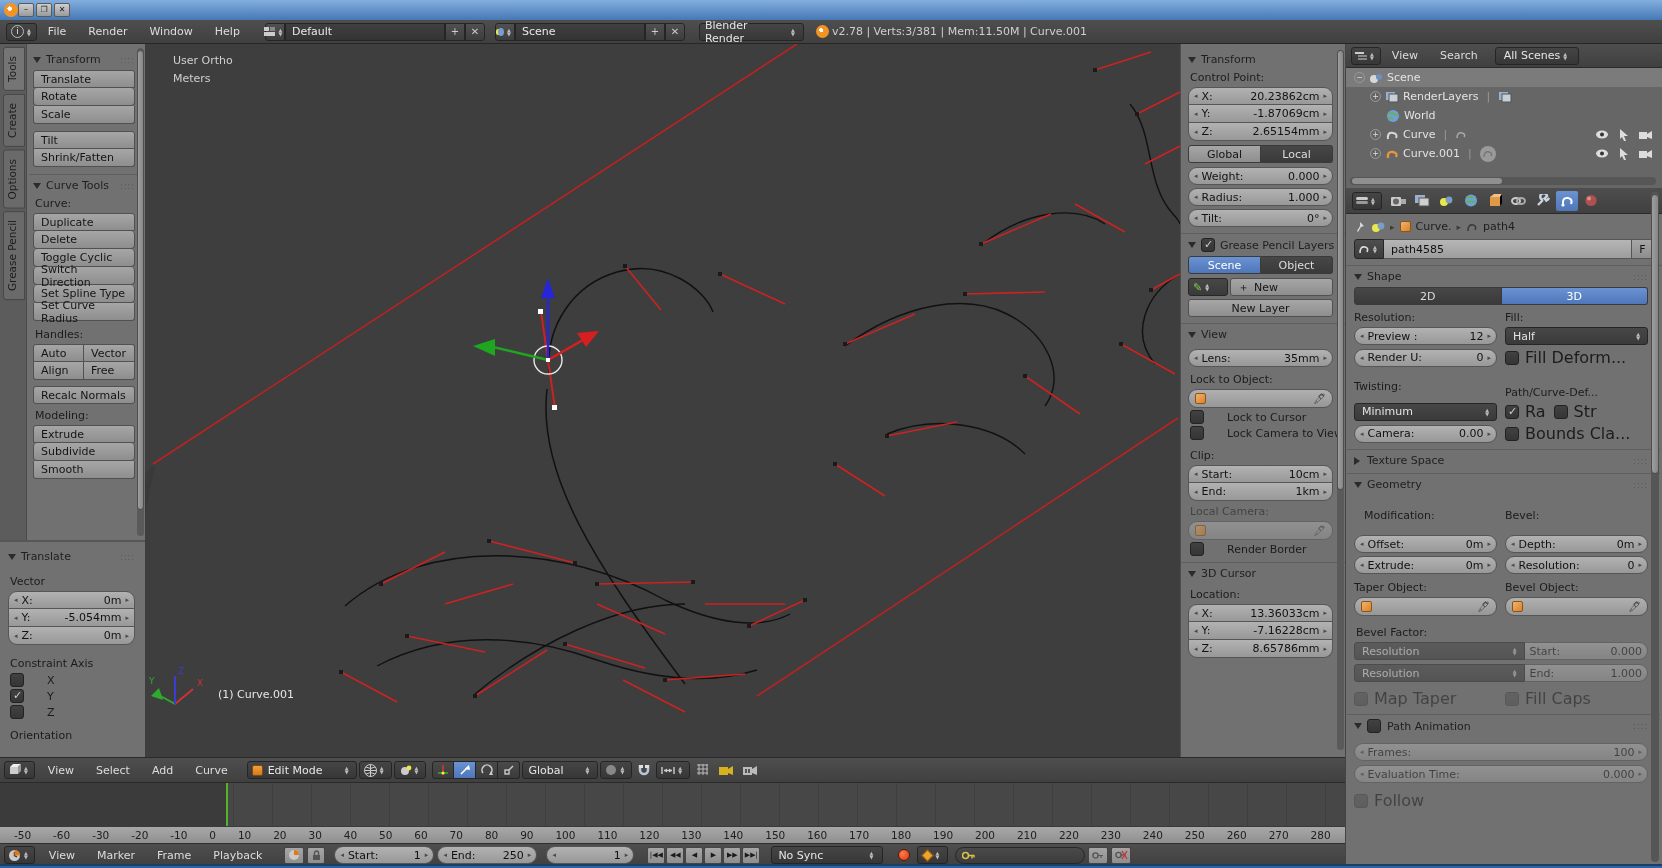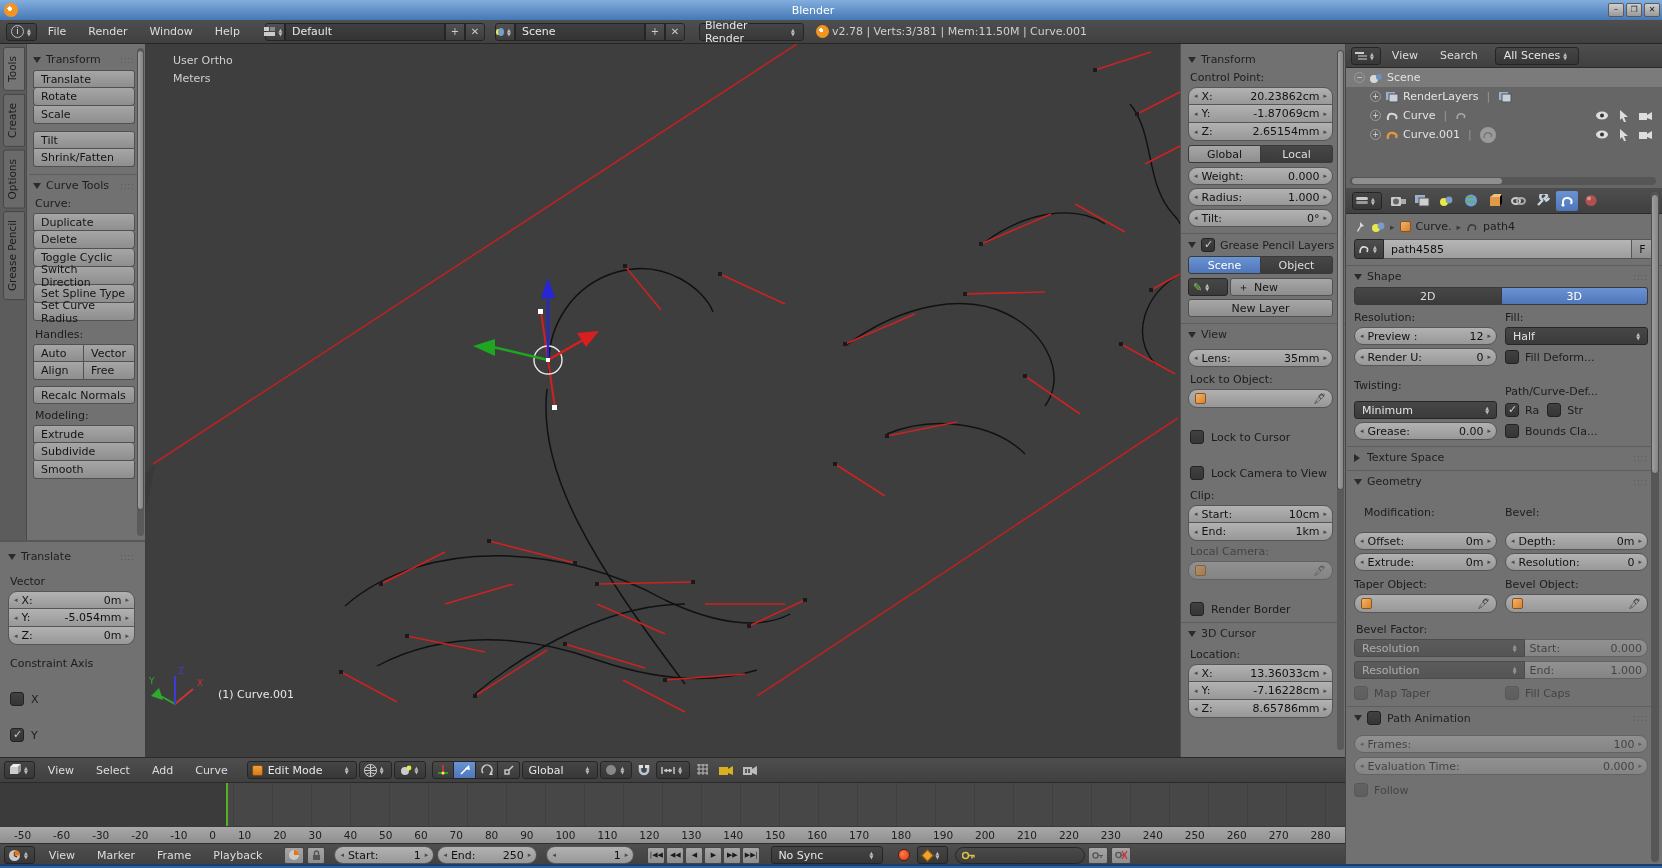--- a/index.html
+++ b/index.html
@@ -49,21 +49,21 @@
 .vthumb{position:absolute;background:linear-gradient(90deg,#9e9e9e,#868686);border-radius:4px;border:1px solid #4e4e4e}
 
 #redo{left:0;top:540px;width:145px;height:217px;background:#717171;border-top:2px solid #575757;padding:4px 10px 0 8px;font-size:11px;color:#1c1c1c;overflow:hidden}
 .pill{display:flex;align-items:center;height:18px;background:linear-gradient(#b2b2b2,#989898);border:1px solid #565656;color:#121212;font-size:11px;padding:0 3px;border-radius:9px;position:relative}
 .pill .la{font-size:7px;color:#4a4a4a;margin:0 2px}
 .pill .lab{margin-left:2px}
 .pill .val{flex:1;text-align:right;margin-right:2px}
 .pgroup .pill{border-radius:0;border-top-width:0}
 .pgroup .pill:first-child{border-radius:9px 9px 0 0;border-top-width:1px}
 .pgroup .pill:last-child{border-radius:0 0 9px 9px}
-.cbrow{display:flex;align-items:center;margin:22px 0 0 2px;gap:7px}
+.cbrow{display:flex;align-items:center;margin:2px 0 0 2px;gap:23px}
 .cb{width:14px;height:14px;border-radius:3px;background:linear-gradient(#414141,#353535);border:1px solid #222;flex:0 0 auto;position:relative}
 .cb.on::after{content:"✓";position:absolute;left:2px;top:-1px;color:#cfcfcf;font-size:11px}
 .cb.dim{opacity:.55}
 .dimtxt{opacity:.55}
 
 #viewport{left:145px;top:44px;width:1035px;height:713px;background:#3e3e3e;overflow:hidden}
 #viewport .ovl{position:absolute;color:#d0d0d0;font-size:11px}
 
 #npanel{left:1180px;top:44px;width:165px;height:713px;background:#717171;border-left:1px solid #4e4e4e;padding:5px 12px 0 7px;font-size:11px;color:#1c1c1c;overflow:hidden}
 .seg{display:flex;height:18px;margin:4px 0}
@@ -95,21 +95,21 @@
 .bcrumb{display:flex;align-items:center;gap:5px;padding:6px 8px;color:#1e1e1e}
 .bcrumb .sep{color:#3c3c3c;font-size:9px}
 .idrow{display:flex;align-items:center;padding:0 8px 4px 8px;gap:0}
 .idrow .iconbox{width:30px;height:20px;background:linear-gradient(#4e4e4e,#3c3c3c);border:1px solid #262626;border-radius:3px 0 0 3px;display:flex;align-items:center;justify-content:center;color:#ddd}
 .idrow .txt{flex:1;height:20px;background:linear-gradient(#b6b6b6,#9d9d9d);border:1px solid #565656;border-left:none;display:flex;align-items:center;padding-left:7px;color:#111}
 .idrow .fbtn{width:22px;height:20px;background:linear-gradient(#a6a6a6,#8e8e8e);border:1px solid #565656;border-left:none;border-radius:0 3px 3px 0;display:flex;align-items:center;justify-content:center;color:#151515}
 .pbody{padding:0 14px 0 8px}
 .cols{display:grid;grid-template-columns:1fr 1fr;column-gap:8px;row-gap:3px;align-items:center}
 .ddrop{display:flex;align-items:center;height:18px;background:linear-gradient(#474747,#3a3a3a);border:1px solid #262626;border-radius:3px;color:#e4e4e4;padding:0 4px}
 .ddrop .t{flex:1;padding-left:3px}
-.cbl{display:flex;align-items:center;gap:6px;font-size:11px}
+.cbl{display:flex;align-items:center;gap:6px;font-size:16px}
 .factor{display:flex;height:19px}
 .factor .ddrop{flex:0 0 58%;border-radius:3px 0 0 3px}
 .factor .pill{flex:1;border-radius:0 9px 9px 0;border-left-width:0}
 
 #v3dhdr{left:0;top:757px;width:1345px;height:26px;background:linear-gradient(#4e4e4e,#404040);border-top:1px solid #2a2a2a;border-bottom:1px solid #2a2a2a;display:flex;align-items:center;color:#d8d8d8;font-size:11px;gap:2px;padding-left:4px}
 .hico{height:18px;display:flex;align-items:center;padding:0 4px}
 .mseg{display:flex;height:18px}
 .mseg>div{width:22px;display:flex;align-items:center;justify-content:center;background:linear-gradient(#4a4a4a,#3b3b3b);border:1px solid #252525;border-left-width:0}
 .mseg>div:first-child{border-left-width:1px;border-radius:3px 0 0 3px}
 .mseg>div:last-child{border-radius:0 3px 3px 0}
@@ -127,21 +127,20 @@
 #botline{left:0;top:864px;width:1662px;height:2px;background:#1d3d63}
 svg{display:block}
 </style>
 </head>
 <body>
 
 <div id="win">
 
   <div id="titlebar" class="abs">
     <div class="logo"></div>
-    <div class="ttl">Blender</div>
     <div class="winbtn">–</div>
     <div class="winbtn">❐</div>
     <div class="winbtn">✕</div>
   </div>
 
   <div id="infobar" class="abs">
     <div class="ddark" style="margin-left:6px;padding:0 2px">
       <span style="width:13px;height:13px;border:1px solid #bbb;border-radius:50%;font-size:9px;line-height:11px;text-align:center;margin-left:2px">i</span>
       <span class="updn">
           <span>▲</span>
@@ -593,20 +592,27 @@
           <rect x="1" y="1" width="9" height="8" fill="#9ab0cf"></rect>
           <rect x="4" y="3" width="9" height="8" fill="#c8cfd8" stroke="#555"></rect>
         </svg>
       <span>RenderLayers</span>
       <span style="color:#999;margin:0 4px">|</span>
       <svg width="14" height="12">
           <rect x="1" y="1" width="9" height="8" fill="#9ab0cf"></rect>
           <rect x="4" y="3" width="9" height="8" fill="#c8cfd8" stroke="#555"></rect>
         </svg>
     </div>
+    <div class="orow" style="padding-left:40px">
+      <svg width="14" height="14">
+          <circle cx="7" cy="7" r="6" fill="#6fa0d8"></circle>
+          <path d="M3,5 Q6,3 8,5 T12,6 M2,9 Q5,8 7,10" stroke="#67b05a" stroke-width="2" fill="none"></path>
+        </svg>
+      <span>World</span>
+    </div>
     <div class="orow" style="padding-left:24px">
       <span class="expand">+</span>
       <svg width="14" height="12">
           <path d="M3,10 Q2,3 8,4 Q13,5 11,9" stroke="#d8d8d8" stroke-width="2" fill="none"></path>
         </svg>
       <span>Curve</span>
       <span style="color:#999;margin:0 4px">|</span>
       <svg width="12" height="12">
           <path d="M2,9 Q2,3 7,4 Q11,5 9,8" stroke="#aaa" stroke-width="1.5" fill="none"></path>
         </svg>
@@ -804,21 +810,21 @@
               <span class="cb on"></span>
               <span>Ra</span>
             </span>
           <span class="cbl">
               <span class="cb"></span>
               <span>Str</span>
             </span>
         </div>
         <div class="pill">
             <span class="la">◂</span>
-            <span class="lab">Grease:</span>
+            <span class="lab">Camera:</span>
             <span class="val">0.00</span>
             <span class="la">▸</span>
           </div>
         <div class="cbl">
             <span class="cb"></span>
             <span>Bounds Cla...</span>
           </div>
       </div>
       <div class="hr"></div>
       <div class="phead">

